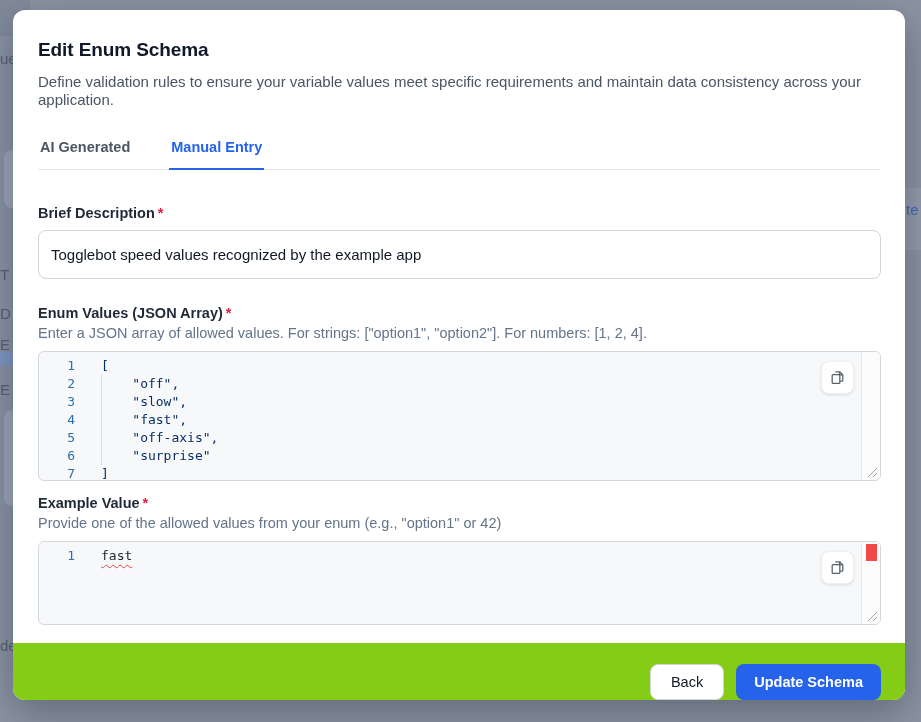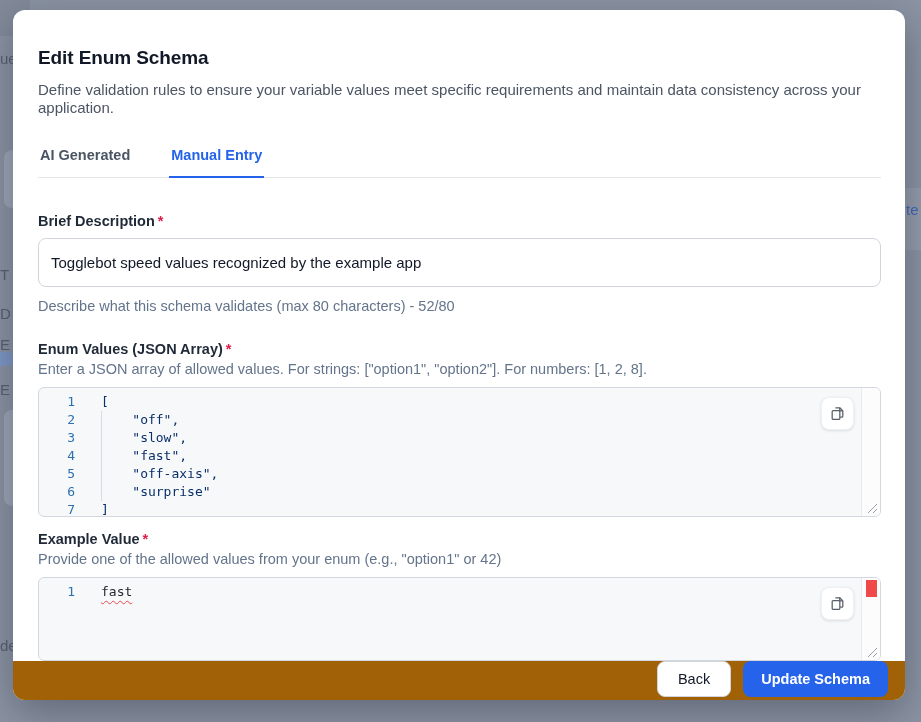--- a/index.html
+++ b/index.html
@@ -19,21 +19,21 @@
   .bd-pill { position:absolute; left:-6px; top:352px; width:21px; height:14px; border-radius:7px; background:#7f98c4; }
   .bd-card1 { position:absolute; left:4px; top:150px; width:22px; height:58px; border-radius:8px 0 0 8px; background:rgba(205,216,235,0.28); }
   .bd-card2 { position:absolute; left:4px; top:410px; width:22px; height:96px; border-radius:8px 0 0 8px; background:rgba(205,216,235,0.28); }
   .bd-patch1 { position:absolute; left:-8px; top:0; width:38px; height:36px; background:rgba(20,28,45,0.07); border-radius:0 0 6px 0; }
   .bd-band-r { position:absolute; left:905px; top:188px; width:16px; height:62px; background:rgba(255,255,255,0.08); }
 
   
   .modal { position:absolute; left:13px; top:10px; width:892px; height:690px;
            background:#ffffff; border-radius:12px; overflow:hidden;
            box-shadow:0 12px 40px rgba(15,23,42,0.35); display:flex; flex-direction:column; }
-  .modal-body { flex:1; padding:8px 24px 0 25px; }
+  .modal-body { flex:1; padding:0 24px 0 25px; }
 
   .modal-title { margin-top:29px; font-size:19px; font-weight:700; color:#111827; letter-spacing:-0.1px; }
   .modal-desc { margin-top:12px; font-size:15px; line-height:18px; color:#4b5563; max-width:835px; }
 
   
   .tabs { margin-top:30px; display:flex; gap:37px; border-bottom:1px solid #e5e7eb; }
   .tab { font-size:14.5px; font-weight:600; color:#4b5563; padding:0 2px 13px 2px;
          margin-bottom:-1px; border-bottom:2px solid transparent; cursor:pointer; }
   .tab.active { color:#2563eb; border-bottom-color:#2563eb; }
 
@@ -71,22 +71,22 @@
   .scroll-gutter { position:absolute; right:0; top:0; bottom:0; width:19px;
                    background:#fcfcfd; border-left:1px solid #e8eaee; }
   .err-marker { position:absolute; right:3px; top:2px; width:11px; height:17px; background:#ef4a49; }
 
   .copy-btn { position:absolute; right:26px; top:9px; width:33px; height:33px; background:#fff;
               border:1px solid #eef0f3; border-radius:8px; display:flex; align-items:center; justify-content:center;
               box-shadow:0 1px 3px rgba(27,31,36,0.12); cursor:pointer; }
   .resize-grip { position:absolute; right:2px; bottom:2px; width:11px; height:11px; cursor:nwse-resize; }
 
   
-  .modal-footer { flex:none; height:57px; background:#a16207; display:flex; align-items:flex-start;
-                  justify-content:flex-end; gap:12px; padding-right:17px; }
+  .modal-footer { flex:none; height:57px; background:#84cc16; display:flex; align-items:flex-end;
+                  justify-content:flex-end; gap:12px; padding-right:24px; }
   .btn { height:36px; border-radius:8px; font-family:"Liberation Sans", sans-serif;
          font-size:14.5px; cursor:pointer; }
   .btn-back { background:#fff; border:1px solid #d1d5db; color:#111827; font-weight:500; padding:0 20px; }
   .btn-primary { background:#2563eb; border:none; color:#fff; font-weight:600; padding:0 18px; }
 </style>
 </head>
 <body>
 
 <div class="backdrop">
   <div class="bd-patch1"></div>
@@ -111,26 +111,25 @@
 
     <div class="tabs">
       <div class="tab">AI Generated</div>
       <div class="tab active">Manual Entry</div>
     </div>
 
     <div class="field-label lbl-brief">
       <span>Brief Description</span><span class="req">*</span>
     </div>
     <input class="text-input" type="text" value="Togglebot speed values recognized by the example app" style="">
-    <div class="helper helper-brief">Describe what this schema validates (max 80 characters) - 52/80</div>
 
     <div class="field-label lbl-enum">
       <span>Enum Values (JSON Array)</span><span class="req">*</span>
     </div>
-    <div class="helper helper-under">Enter a JSON array of allowed values. For strings: ["option1", "option2"]. For numbers: [1, 2, 8].</div>
+    <div class="helper helper-under">Enter a JSON array of allowed values. For strings: ["option1", "option2"]. For numbers: [1, 2, 4].</div>
 
     <div class="editor editor-tall">
       <div class="code-scroll">
         <div class="indent-guide"></div>
         <div class="code-line">
             <span class="ln">1</span>
             <span class="code">[</span>
           </div>
         <div class="code-line">
             <span class="ln">2</span>

